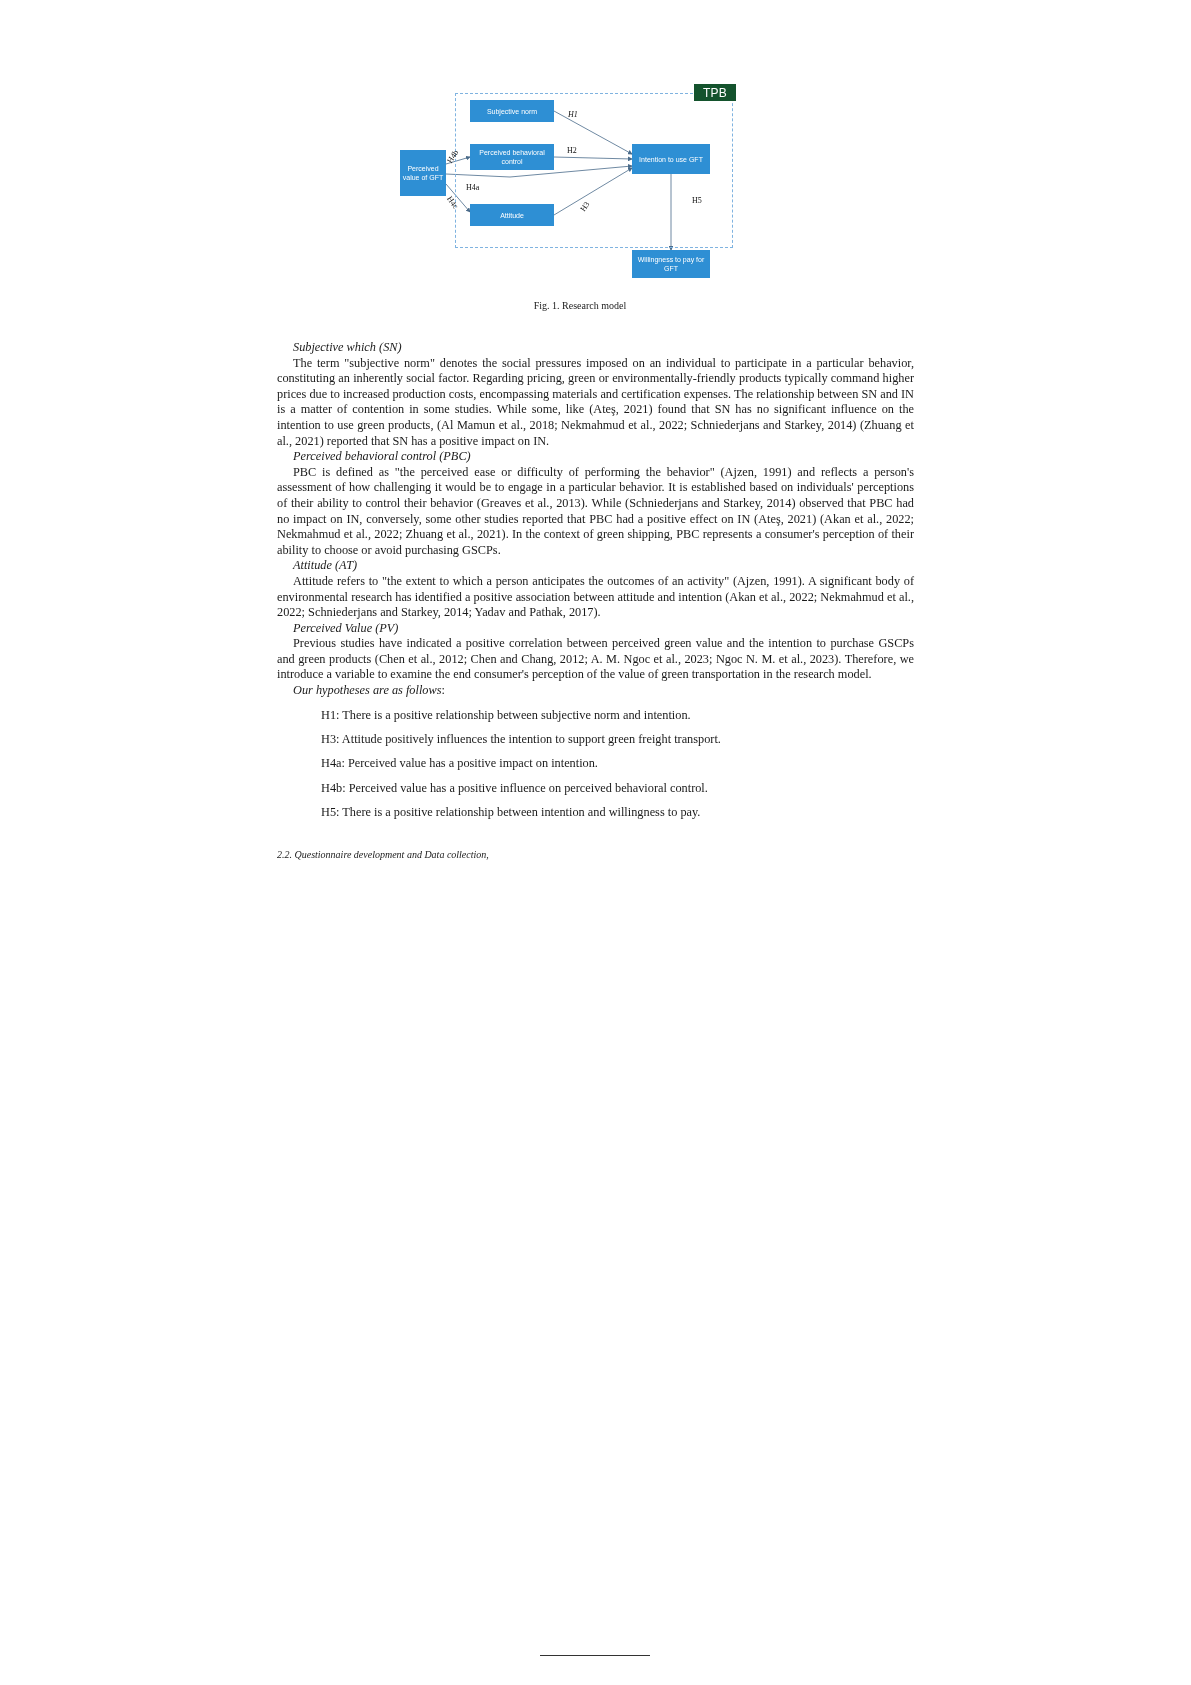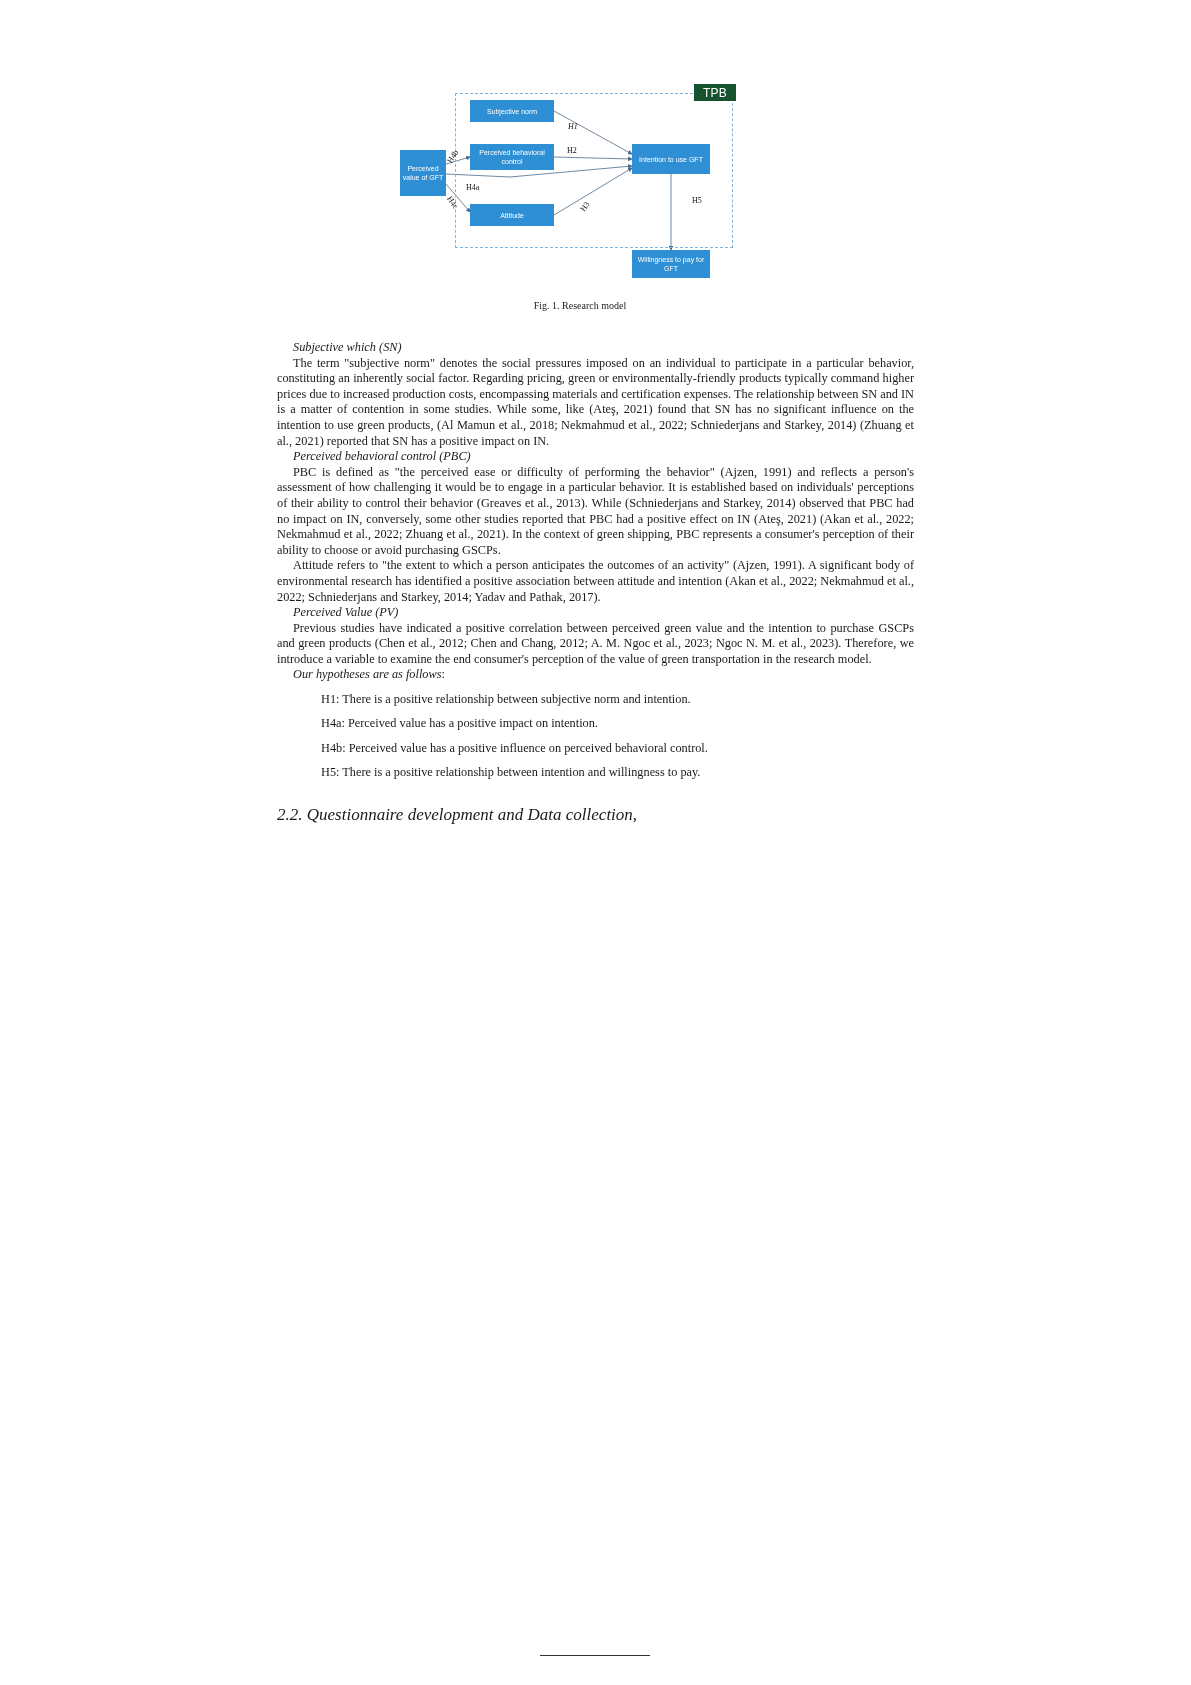--- a/index.html
+++ b/index.html
@@ -75,21 +75,21 @@
   .node-in   { left: 232px; top: 66px;  width: 78px; height: 30px; }
   .node-wtp  { left: 232px; top: 172px; width: 78px; height: 28px; }
 
   .hlabel {
     position: absolute;
     font-family: "Liberation Serif", serif;
     font-size: 8px;
     color: #111;
     white-space: nowrap;
   }
-  .h1 { left: 168px; top: 44px; font-style: italic; }
+  .h1 { left: 168px; top: 32px; font-style: italic; }
   .h2 { left: 167px; top: 68px; }
   .h3 { left: 180px; top: 124px; transform: rotate(-55deg); }
   .h4a { left: 66px; top: 105px; }
   .h4b { left: 46px; top: 74px; transform: rotate(-58deg); }
   .h4c { left: 46px; top: 120px; transform: rotate(55deg); }
   .h5 { left: 292px; top: 118px; }
 
   .fig-caption {
     position: absolute;
     left: 0;
@@ -132,21 +132,21 @@
   .hyp-intro {
     margin: 0;
     font-size: 12.3px;
     line-height: 15.6px;
     font-style: italic;
     text-indent: 16px;
   }
   .hyp-intro .nonital { font-style: normal; }
   .section-head {
     margin: 0;
-    font-size: 17px;
+    font-size: 10px;
     line-height: 15.6px;
     font-style: italic;
   }
   .gap-m { height: 14px; }
   .gap-l { height: 18px; }
 
   .footer-rule {
     position: absolute;
     left: 540px;
     top: 1655px;
@@ -205,28 +205,30 @@
   </div>
 
   <div class="body-col">
 
     <div class="subhead">Subjective which (SN)</div>
     <p>The term "subjective norm" denotes the social pressures imposed on an individual to participate in a particular behavior, constituting an inherently social factor. Regarding pricing, green or environmentally-friendly products typically command higher prices due to increased production costs, encompassing materials and certification expenses. The relationship between SN and IN is a matter of contention in some studies. While some, like (Ateş, 2021) found that SN has no significant influence on the intention to use green products, (Al Mamun et al., 2018; Nekmahmud et al., 2022; Schniederjans and Starkey, 2014) (Zhuang et al., 2021) reported that SN has a positive impact on IN.</p>
 
     <div class="subhead">Perceived behavioral control (PBC)</div>
     <p>PBC is defined as "the perceived ease or difficulty of performing the behavior" (Ajzen, 1991) and reflects a person's assessment of how challenging it would be to engage in a particular behavior. It is established based on individuals' perceptions of their ability to control their behavior (Greaves et al., 2013). While (Schniederjans and Starkey, 2014) observed that PBC had no impact on IN, conversely, some other studies reported that PBC had a positive effect on IN (Ateş, 2021) (Akan et al., 2022; Nekmahmud et al., 2022; Zhuang et al., 2021). In the context of green shipping, PBC represents a consumer's perception of their ability to choose or avoid purchasing GSCPs.</p>
 
+    <div class="subhead">Attitude (AT)</div>
     <p>Attitude refers to "the extent to which a person anticipates the outcomes of an activity" (Ajzen, 1991). A significant body of environmental research has identified a positive association between attitude and intention (Akan et al., 2022; Nekmahmud et al., 2022; Schniederjans and Starkey, 2014; Yadav and Pathak, 2017).</p>
 
     <div class="subhead">Perceived Value (PV)</div>
     <p>Previous studies have indicated a positive correlation between perceived green value and the intention to purchase GSCPs and green products (Chen et al., 2012; Chen and Chang, 2012; A. M. Ngoc et al., 2023; Ngoc N. M. et al., 2023). Therefore, we introduce a variable to examine the end consumer's perception of the value of green transportation in the research model.</p>
 
     <div class="hyp-intro"><span>Our hypotheses are as follows</span><span class="nonital">:</span></div>
 
     <div class="hyp-line">H1: There is a positive relationship between subjective norm and intention.</div>
+    <div class="hyp-line">H3: Attitude positively influences the intention to support green freight transport.</div>
     <div class="hyp-line">H4a: Perceived value has a positive impact on intention.</div>
     <div class="hyp-line">H4b: Perceived value has a positive influence on perceived behavioral control.</div>
     <div class="hyp-line">H5: There is a positive relationship between intention and willingness to pay.</div>
 
     <div class="gap-l"></div>
     <div class="section-head">2.2. Questionnaire development and Data collection,</div>
     <div class="gap-m"></div>
   </div>
 
   <div class="footer-rule"></div>

